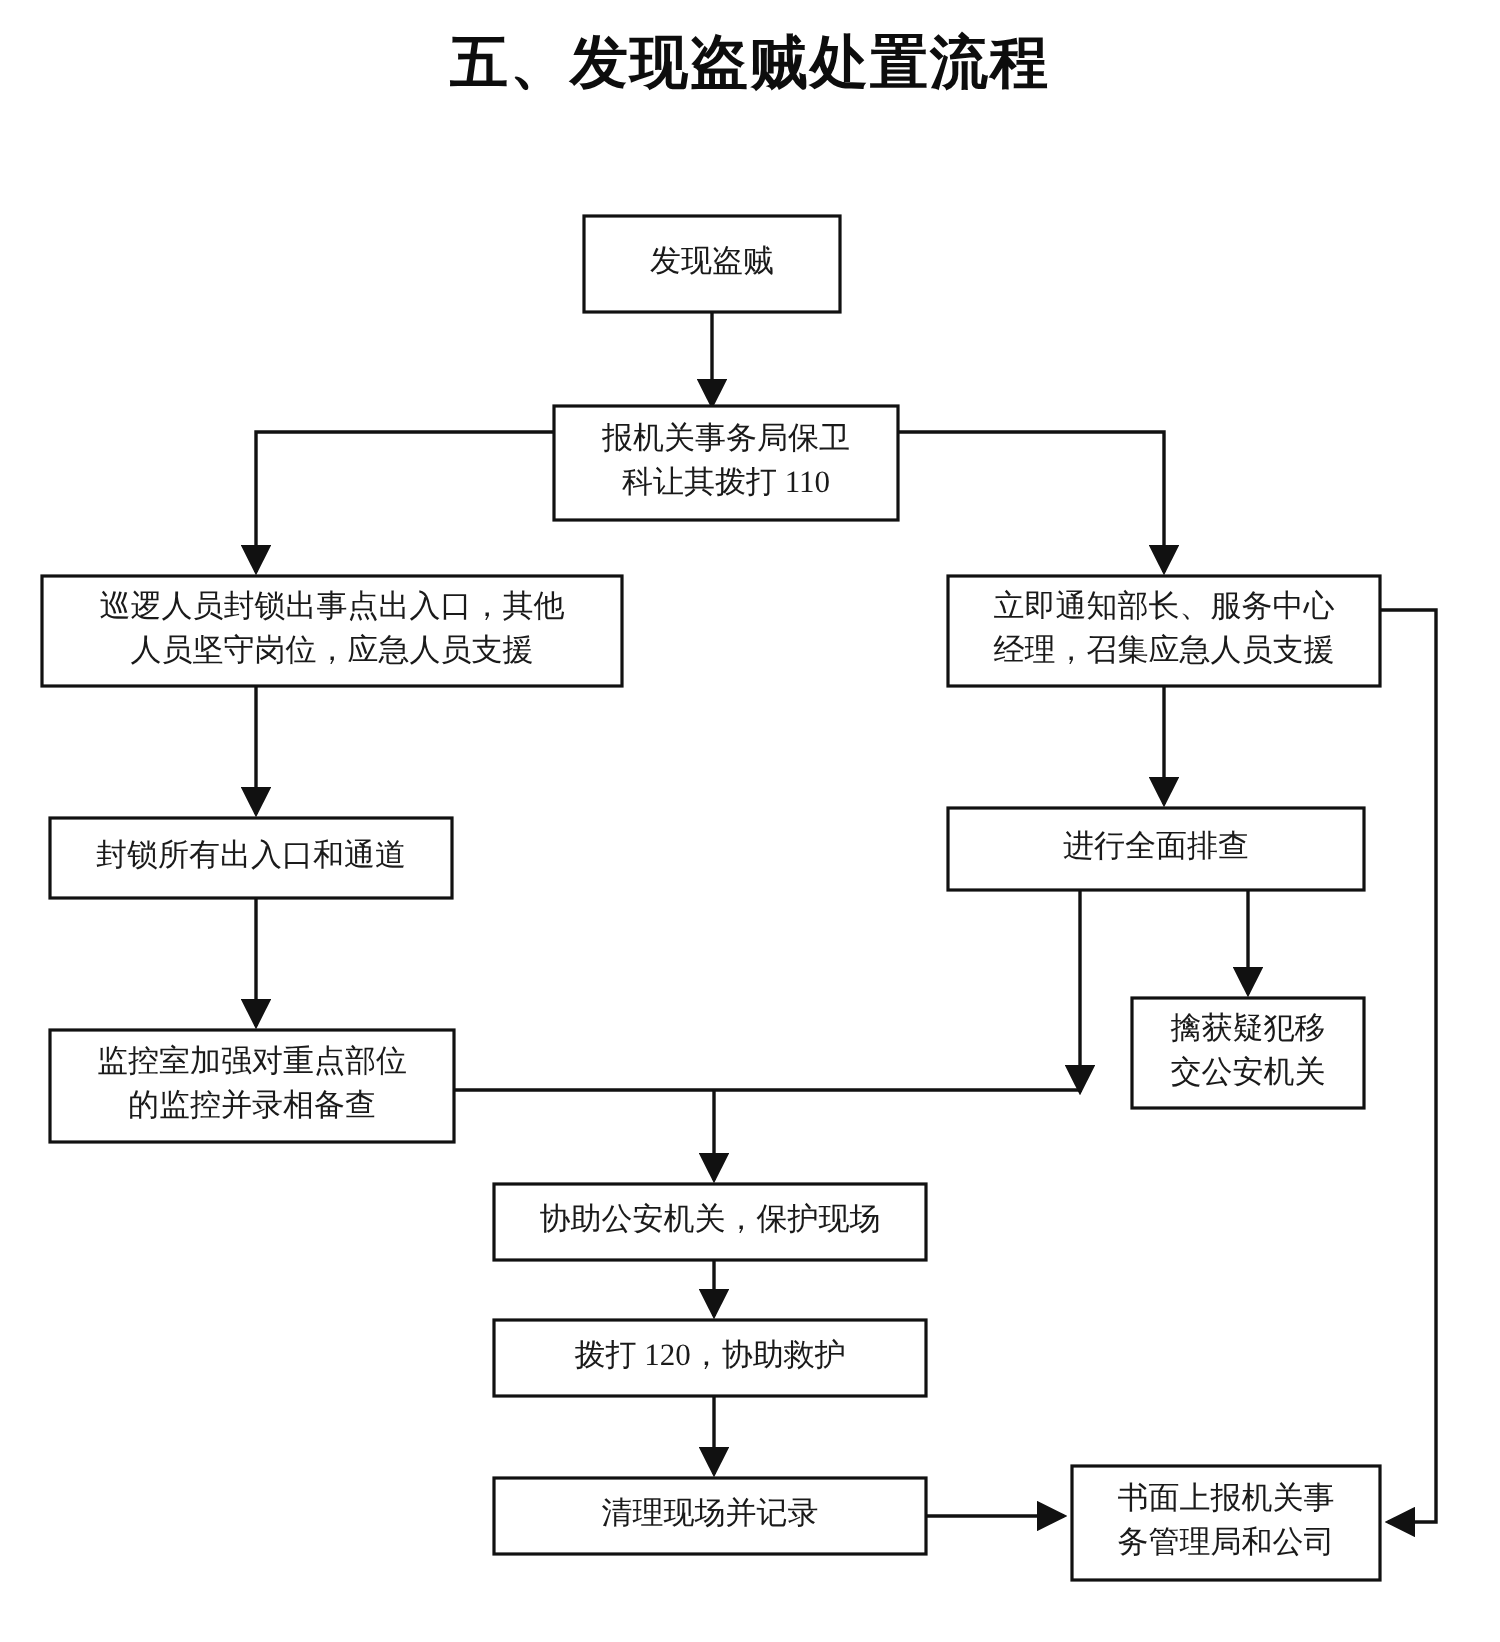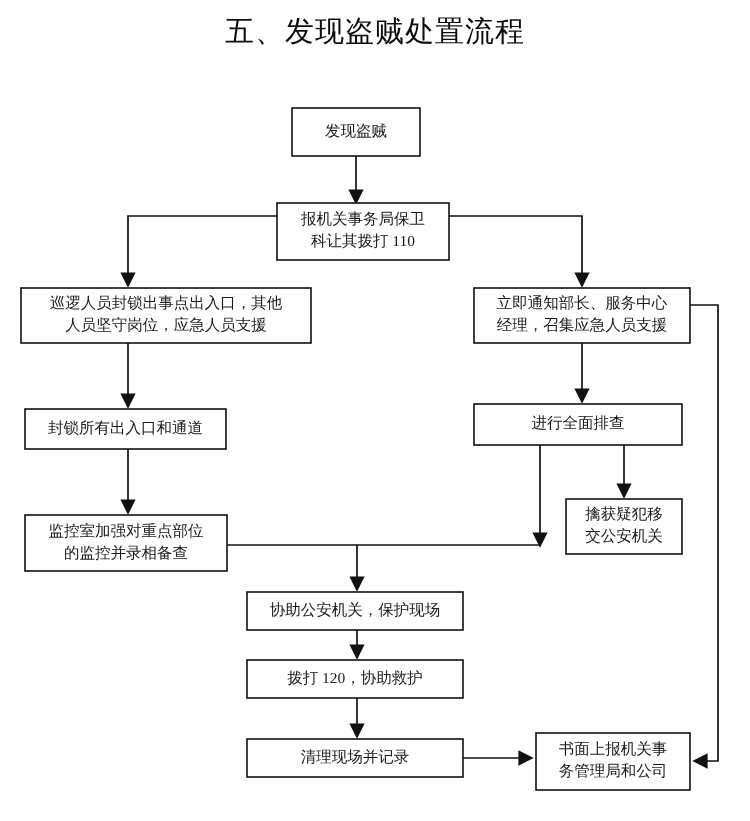--- a/index.html
+++ b/index.html
@@ -14,21 +14,21 @@
     overflow: hidden;
     position: relative;
   }
   #chart-title {
     position: absolute;
     left: 0;
     top: 12px;
     width: 750px;
     text-align: center;
     font-family: "Liberation Sans", "DejaVu Sans", sans-serif;
-    font-weight: normal;
+    font-weight: bold;
     font-size: 29px;
     letter-spacing: 1px;
     color: #0d0d0d;
   }
   #flow-svg {
     position: absolute;
     left: 0;
     top: 0;
   }
   .node-rect {

